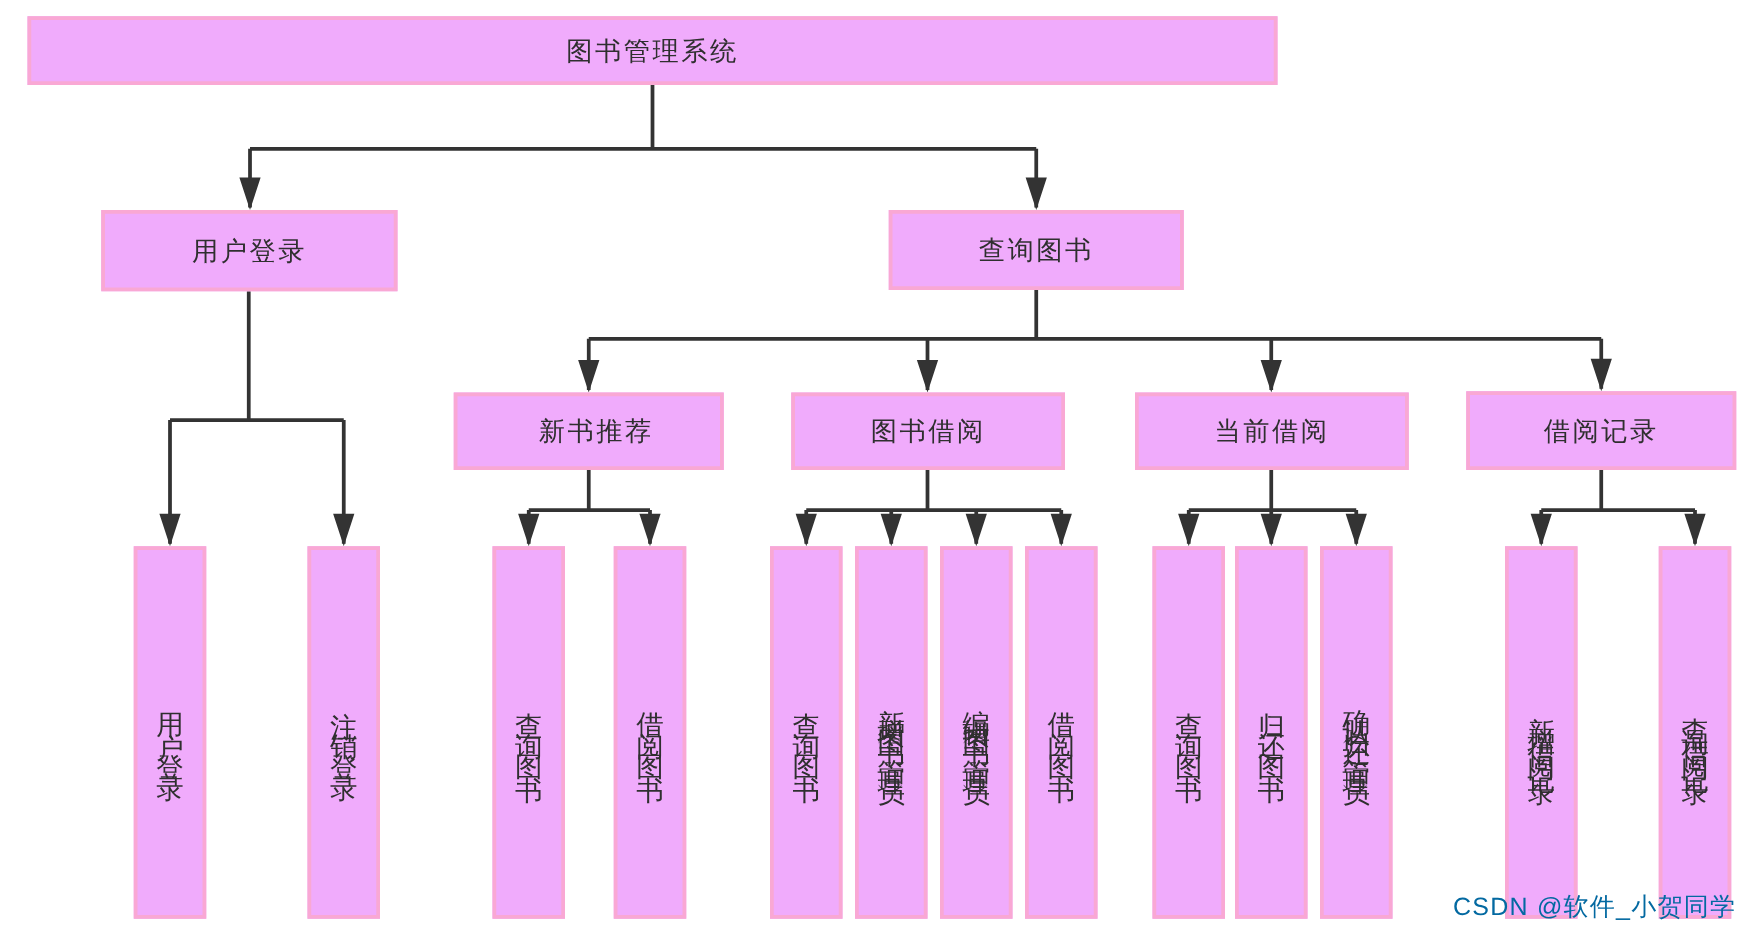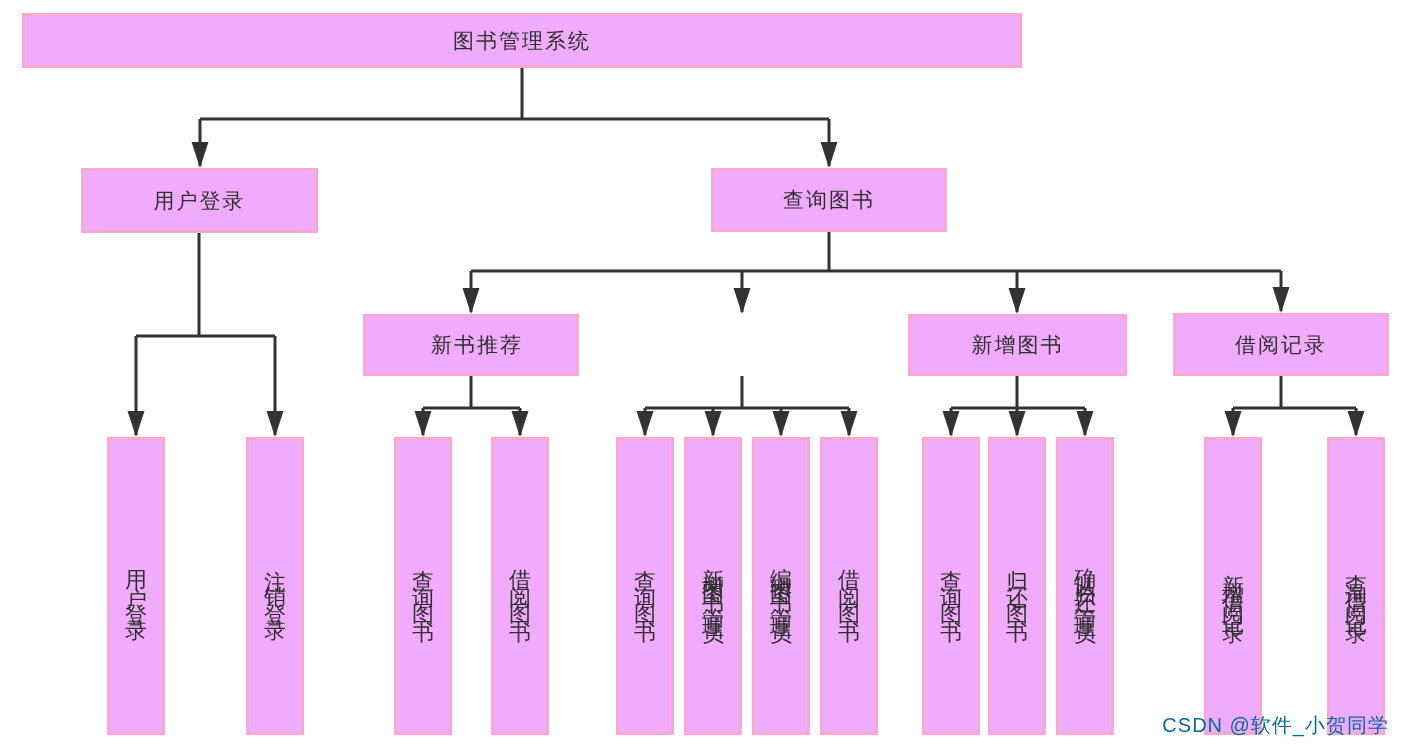--- a/index.html
+++ b/index.html
@@ -126,22 +126,25 @@
   <div class="node hbox n-user-login">
     <span class="lbl">用户登录</span>
   </div>
   <div class="node hbox n-book-mgmt">
     <span class="lbl">查询图书</span>
   </div>
 
   <div class="node hbox n-new-rec">
     <span class="lbl">新书推荐</span>
   </div>
+  <div class="node hbox n-book-borrow">
+    <span class="lbl">图书借阅</span>
+  </div>
   <div class="node hbox n-current">
-    <span class="lbl">新增图书</span>
+    <span class="lbl">当前借阅</span>
   </div>
   <div class="node hbox n-records">
     <span class="lbl">借阅记录</span>
   </div>
 
   <div class="node vbox len4 n-v1">
     <span class="lbl">用户登录</span>
   </div>
   <div class="node vbox len4 n-v2">
     <span class="lbl">注销登录</span>

